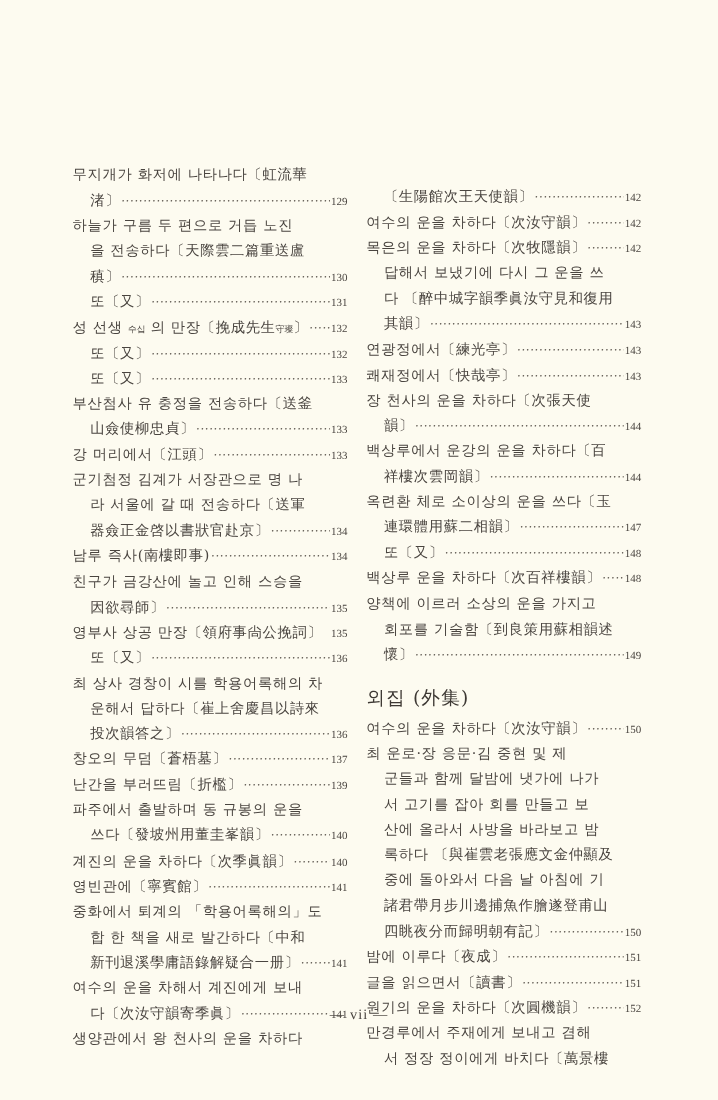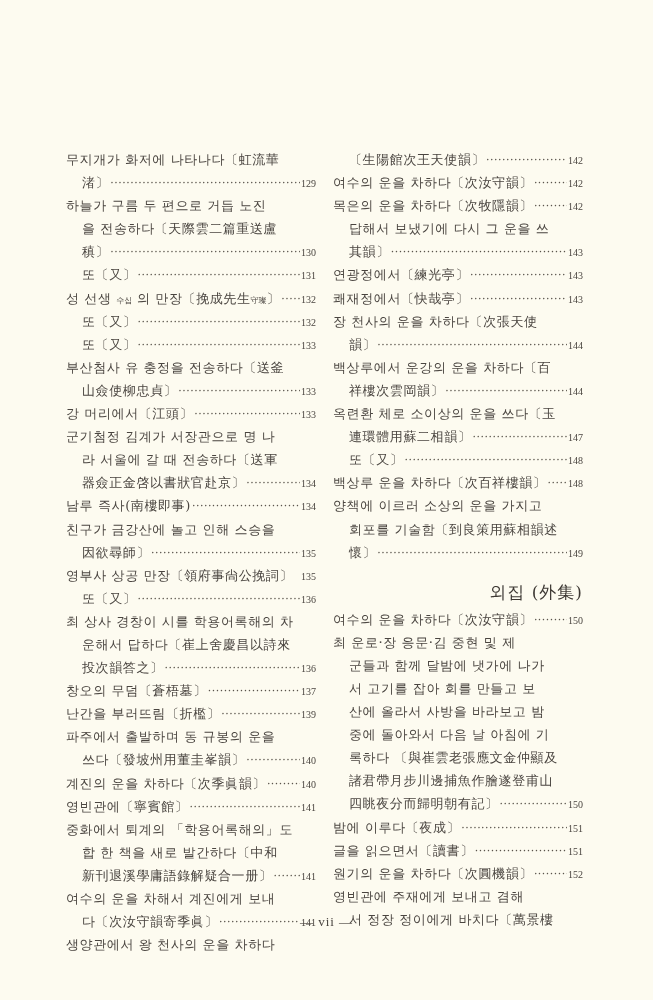--- a/index.html
+++ b/index.html
@@ -7,39 +7,39 @@
       width: 653px; height: 1000px;
       background: #fdfbf0;
       color: #4a4540;
       font-family: "DejaVu Serif", "Liberation Serif", serif;
       position: relative;
       overflow: hidden;
     }
     .page { position: absolute; left: 0; top: 0; width: 653px; height: 803px; }
     .col { position: absolute; top: 148px; width: 250px; }
     .col-left { left: 66px; }
-    .col-right { left: 333px; }
+    .col-right { left: 333px; margin-top: 20px; }
     .line {
       height: 23.1px; line-height: 23.1px;
       font-size: 13px; white-space: nowrap;
       display: flex; align-items: baseline;
       letter-spacing: 0.6px;
     }
     .line.indent { padding-left: 16px; }
     .line .txt { flex: 0 0 auto; }
     .line .dots {
       flex: 1 1 auto; overflow: hidden; white-space: nowrap;
       letter-spacing: 0.5px; color: #5a544c; font-size: 11px;
       margin: 0 1px;
     }
     .line .pg { flex: 0 0 auto; font-family: "Liberation Serif", serif; font-size: 10px; letter-spacing: 0; }
     .small { font-size: 8px; letter-spacing: 0; }
     .section-head {
       height: 32px; line-height: 32px; font-size: 17px; letter-spacing: 1px;
-      margin-top: 12px; color: #3d3833; text-align: right;
+      margin-top: 12px; color: #3d3833;
     }
     .footer {
       position: absolute; top: 914px; left: 0; width: 653px; text-align: center;
       font-family: "Liberation Serif", serif; font-size: 13px; color: #4a4540; letter-spacing: 1px;
     }
   </style>
 </head>
 <body>
 
 <div class="page">
@@ -205,20 +205,23 @@
       </div>
       <div class="line">
         <span class="txt">목은의 운을 차하다〔次牧隱韻〕 </span>
         <span class="dots">················································································</span>
         <span class="pg">142</span>
       </div>
       <div class="line indent">
         <span class="txt">답해서 보냈기에 다시 그 운을 쓰</span>
       </div>
       <div class="line indent">
+        <span class="txt">다 〔醉中城字韻季眞汝守見和復用</span>
+      </div>
+      <div class="line indent">
         <span class="txt">其韻〕</span>
         <span class="dots">················································································</span>
         <span class="pg">143</span>
       </div>
       <div class="line">
         <span class="txt">연광정에서〔練光亭〕 </span>
         <span class="dots">················································································</span>
         <span class="pg">143</span>
       </div>
       <div class="line">
@@ -283,26 +286,26 @@
       <div class="line indent">
         <span class="txt">군들과 함께 달밤에 냇가에 나가</span>
       </div>
       <div class="line indent">
         <span class="txt">서 고기를 잡아 회를 만들고 보</span>
       </div>
       <div class="line indent">
         <span class="txt">산에 올라서 사방을 바라보고 밤</span>
       </div>
       <div class="line indent">
+        <span class="txt">록하다 〔與崔雲老張應文金仲顯及</span>
+      </div>
+      <div class="line indent">
         <span class="txt">중에 돌아와서 다음 날 아침에 기</span>
       </div>
       <div class="line indent">
-        <span class="txt">록하다 〔與崔雲老張應文金仲顯及</span>
-      </div>
-      <div class="line indent">
         <span class="txt">諸君帶月步川邊捕魚作膾遂登甫山</span>
       </div>
       <div class="line indent">
         <span class="txt">四眺夜分而歸明朝有記〕</span>
         <span class="dots">················································································</span>
         <span class="pg">150</span>
       </div>
       <div class="line">
         <span class="txt">밤에 이루다〔夜成〕</span>
         <span class="dots">················································································</span>
@@ -312,20 +315,20 @@
         <span class="txt">글을 읽으면서〔讀書〕</span>
         <span class="dots">················································································</span>
         <span class="pg">151</span>
       </div>
       <div class="line">
         <span class="txt">원기의 운을 차하다〔次圓機韻〕 </span>
         <span class="dots">················································································</span>
         <span class="pg">152</span>
       </div>
       <div class="line">
-        <span class="txt">영빈관에 주재에게 보내고 겸해</span>
+        <span class="txt">만경루에서 주재에게 보내고 겸해</span>
       </div>
       <div class="line indent">
         <span class="txt">서 정장 정이에게 바치다〔萬景樓</span>
       </div>
     </div>
   <div class="footer">— vii —</div>
 </div>
 
 </body></html>

